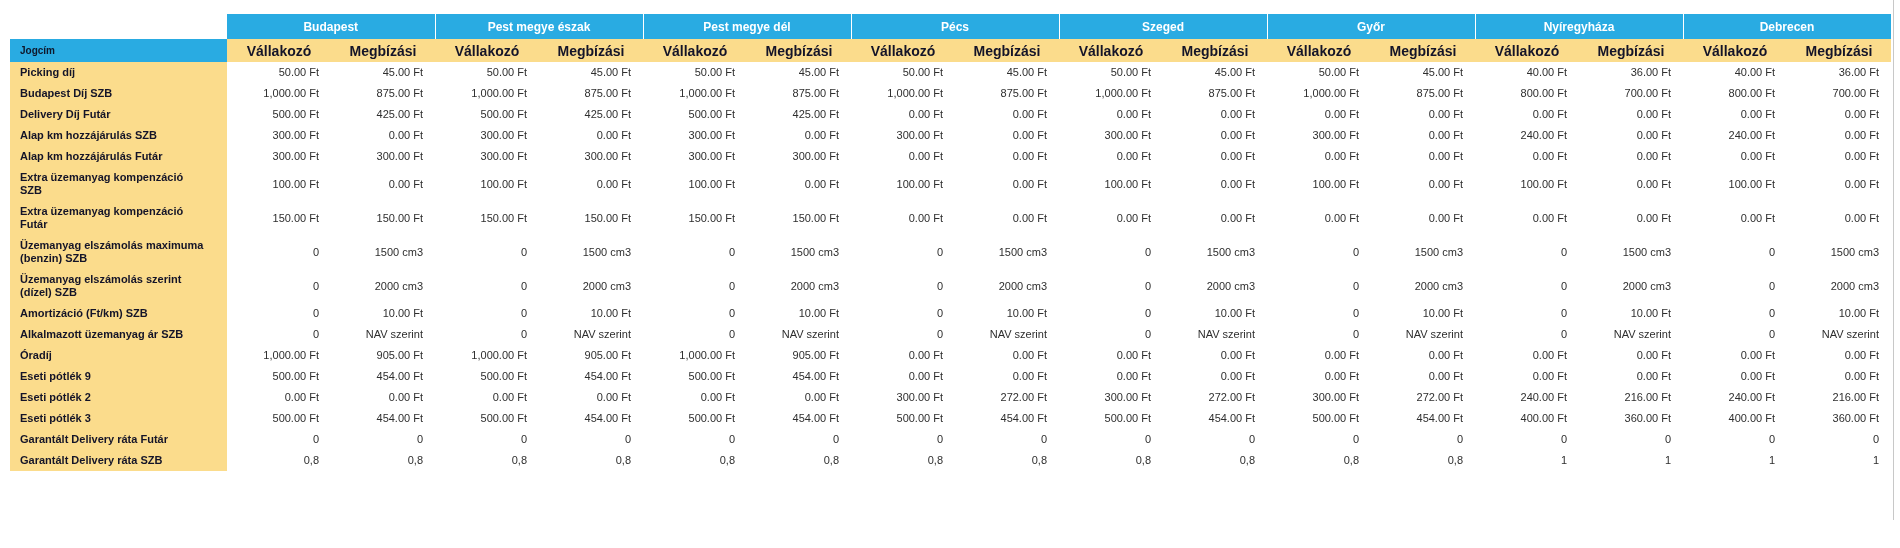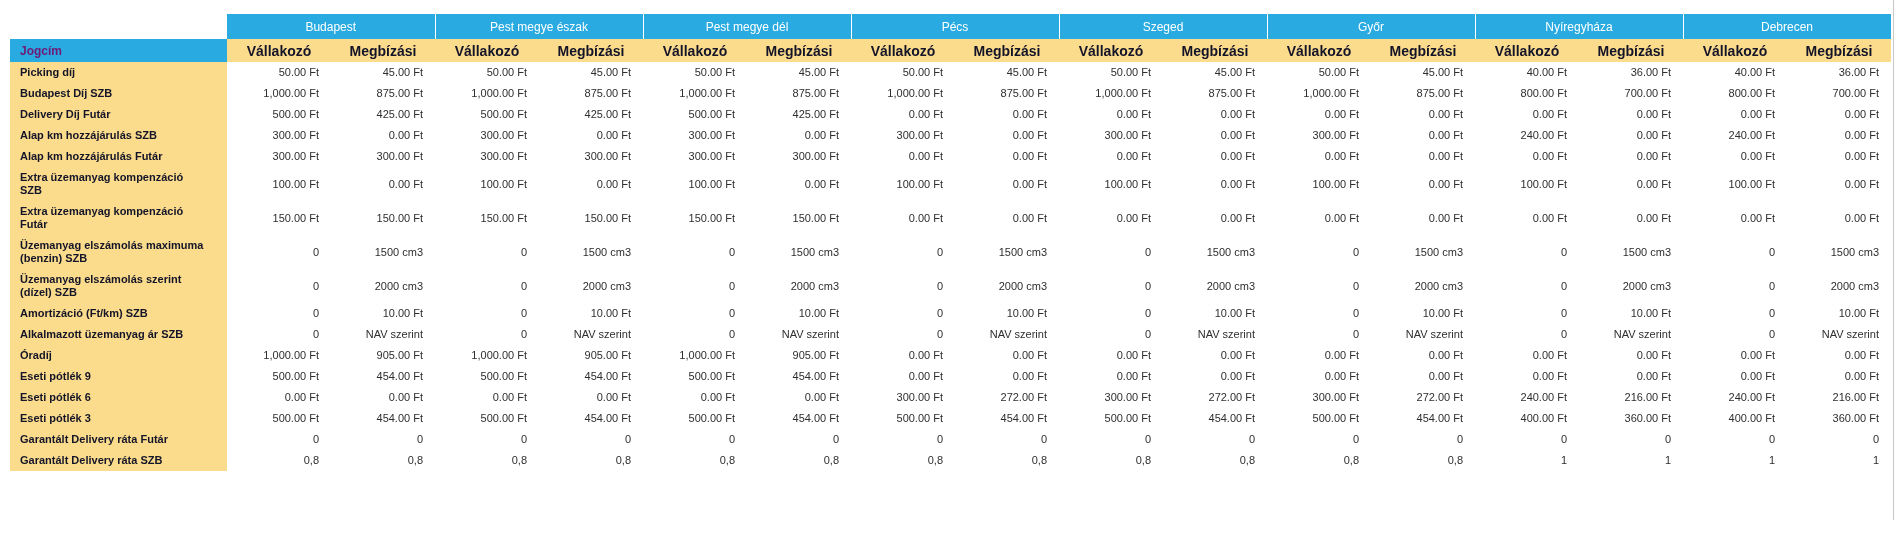--- a/index.html
+++ b/index.html
@@ -8,25 +8,25 @@
     width:1900px; height:548px; background:#ffffff; overflow:hidden; position:relative;
     font-family:"Liberation Sans", sans-serif;
   }
   table.sheet {
     border-collapse:collapse; table-layout:fixed;
     position:absolute; top:14px; left:10px;
   }
   th, td { margin:0; overflow:hidden; }
   th.corner { background:#ffffff; height:23px; }
   th.city {
-    background:var(--header-blue); color:#ffffff; font-weight:normal; font-size:12px;
+    background:var(--header-blue); color:#ffffff; font-weight:bold; font-size:12px;
     text-align:center; height:23px; border-right:1px solid #ffffff; padding:0;
   }
   th.jogcim {
-    background:var(--header-blue); color:#701a75; font-weight:bold; font-size:12px;
+    background:var(--header-blue); color:#0f172a; font-weight:bold; font-size:10px;
     text-align:left; padding:2px 4px 2px 10px; height:19px;
   }
   th.sub {
     background:var(--header-yellow); color:#141428; font-weight:bold; font-size:14px;
     text-align:center; padding:2px 0; height:19px;
   }
   th.rowlabel {
     background:var(--header-yellow); color:#141428; font-weight:bold; font-size:11px;
     text-align:left; vertical-align:middle; padding:4px 22px 4px 10px; line-height:13px;
   }
@@ -333,21 +333,21 @@
         <td class="val">0.00 Ft</td>
         <td class="val">0.00 Ft</td>
         <td class="val">0.00 Ft</td>
         <td class="val">0.00 Ft</td>
         <td class="val">0.00 Ft</td>
         <td class="val">0.00 Ft</td>
         <td class="val">0.00 Ft</td>
         <td class="val">0.00 Ft</td>
       </tr>
       <tr>
-        <th class="rowlabel">Eseti pótlék 6</th>
+        <th class="rowlabel">Eseti pótlék 2</th>
         <td class="val">0.00 Ft</td>
         <td class="val">0.00 Ft</td>
         <td class="val">0.00 Ft</td>
         <td class="val">0.00 Ft</td>
         <td class="val">0.00 Ft</td>
         <td class="val">0.00 Ft</td>
         <td class="val">300.00 Ft</td>
         <td class="val">272.00 Ft</td>
         <td class="val">300.00 Ft</td>
         <td class="val">272.00 Ft</td>

